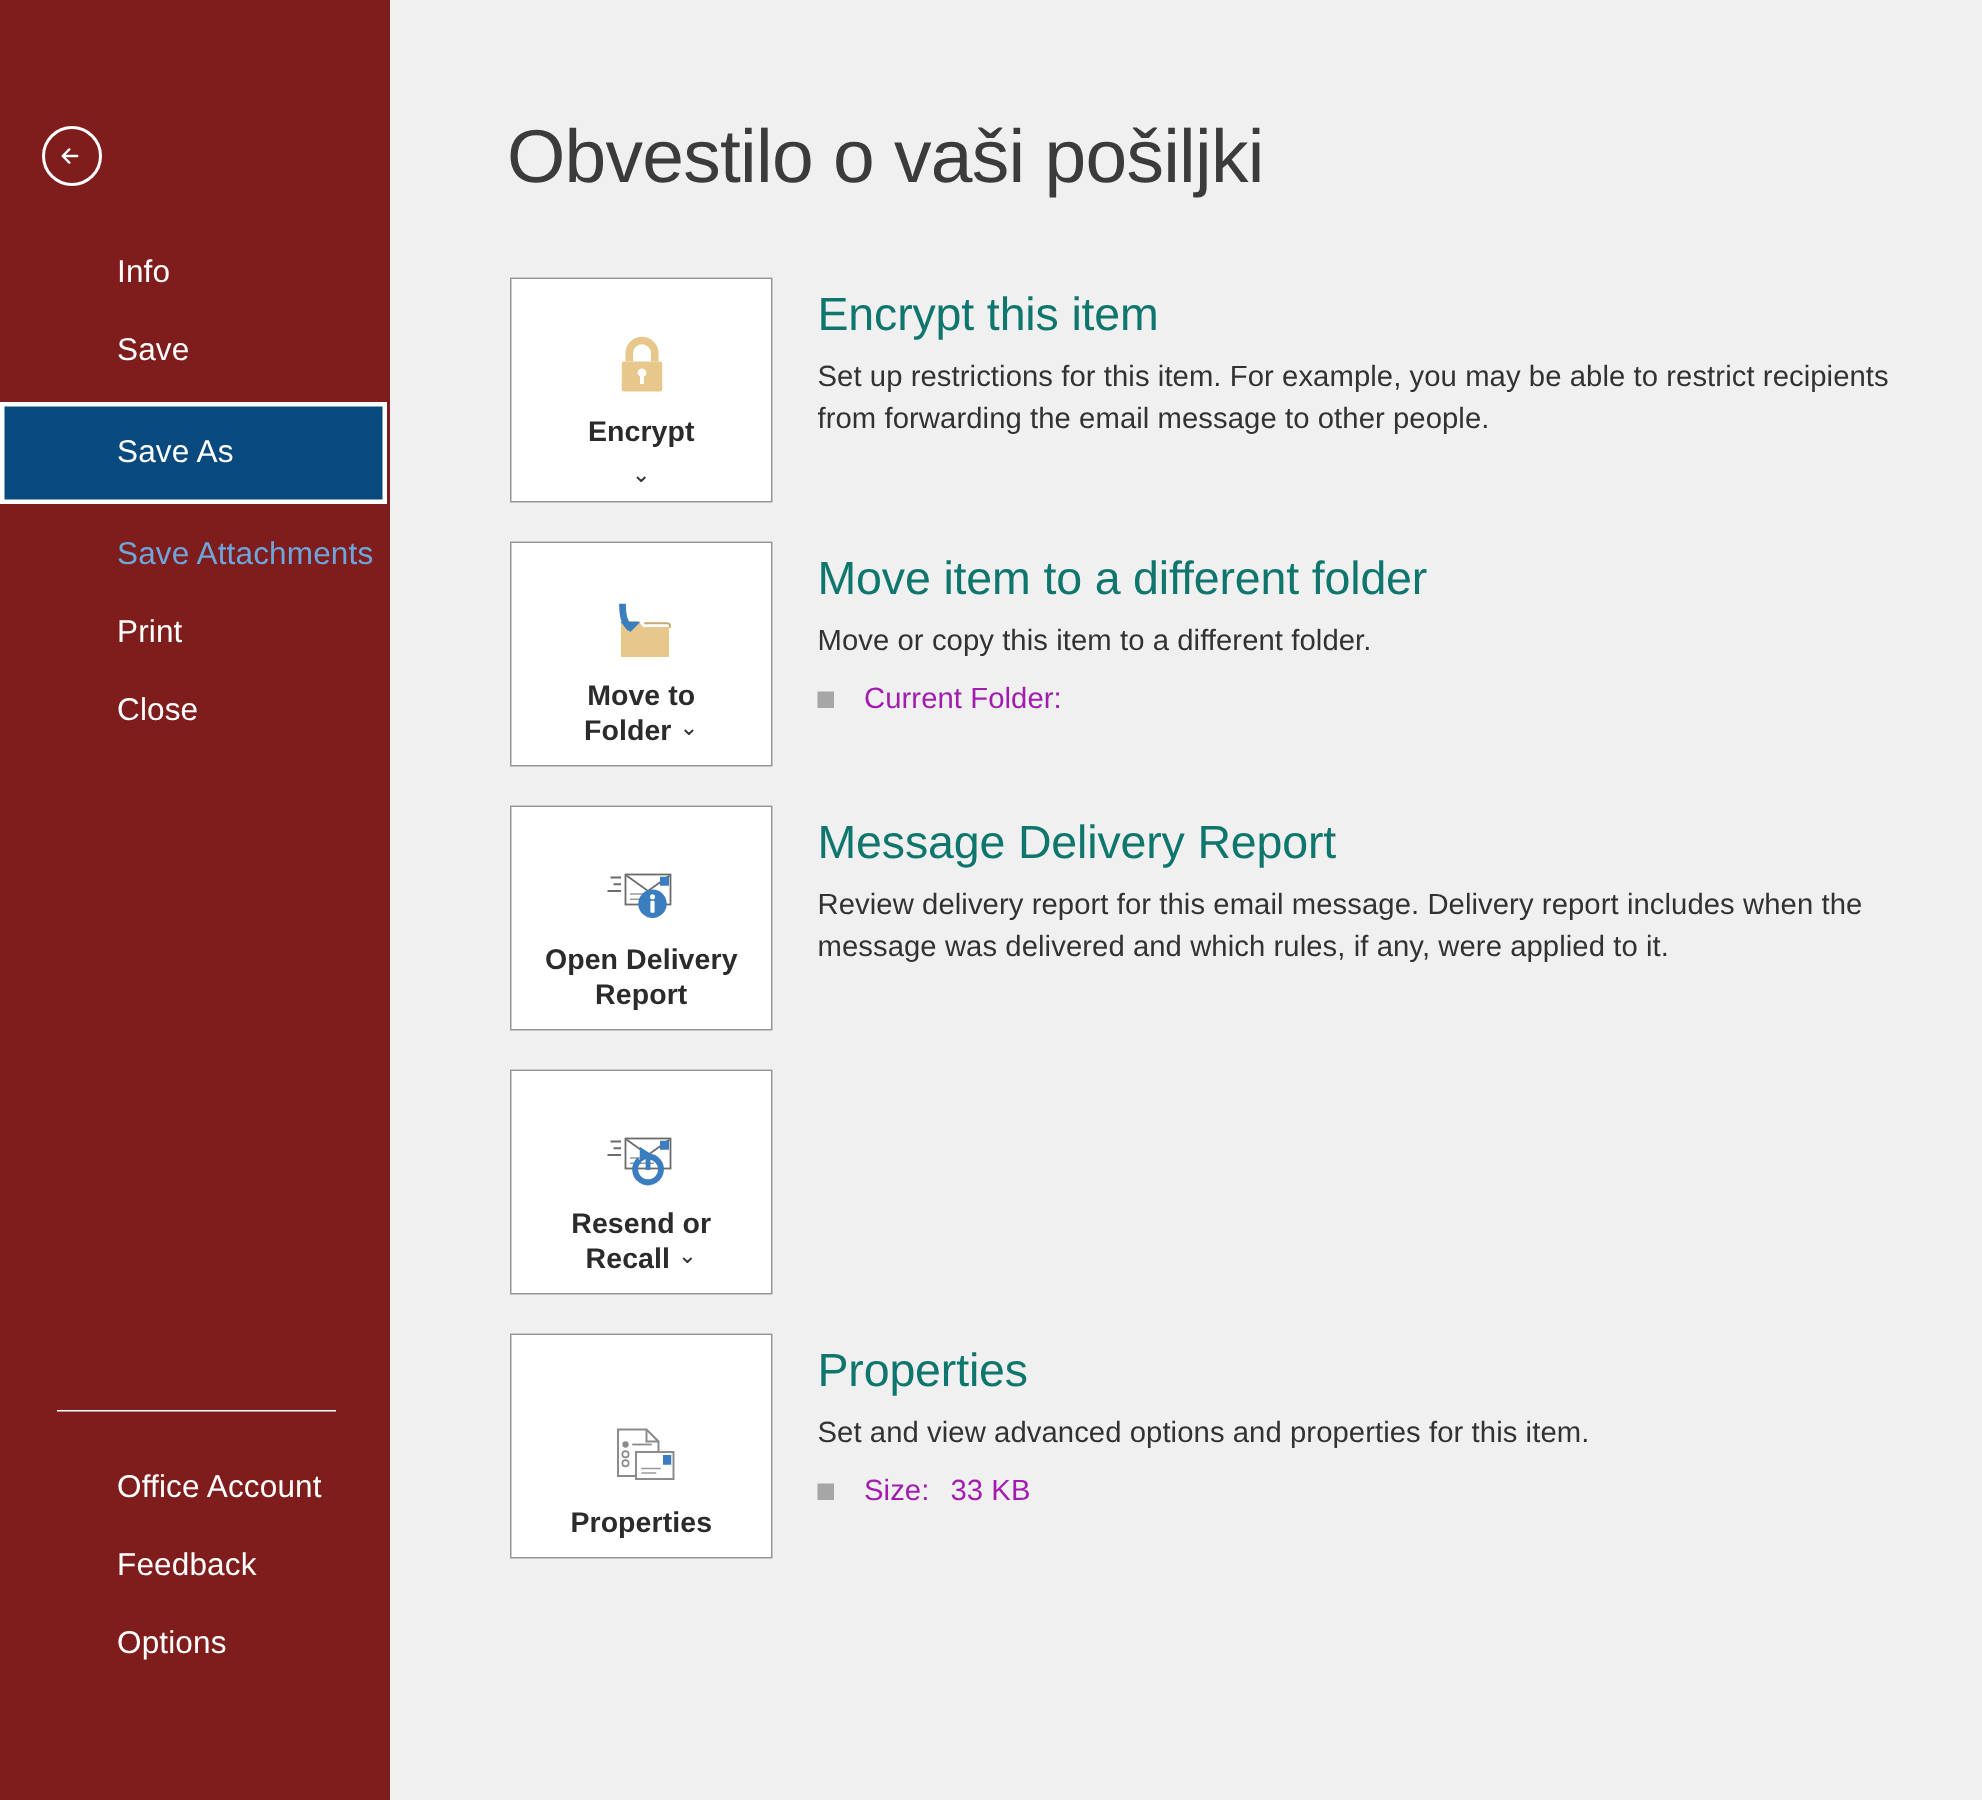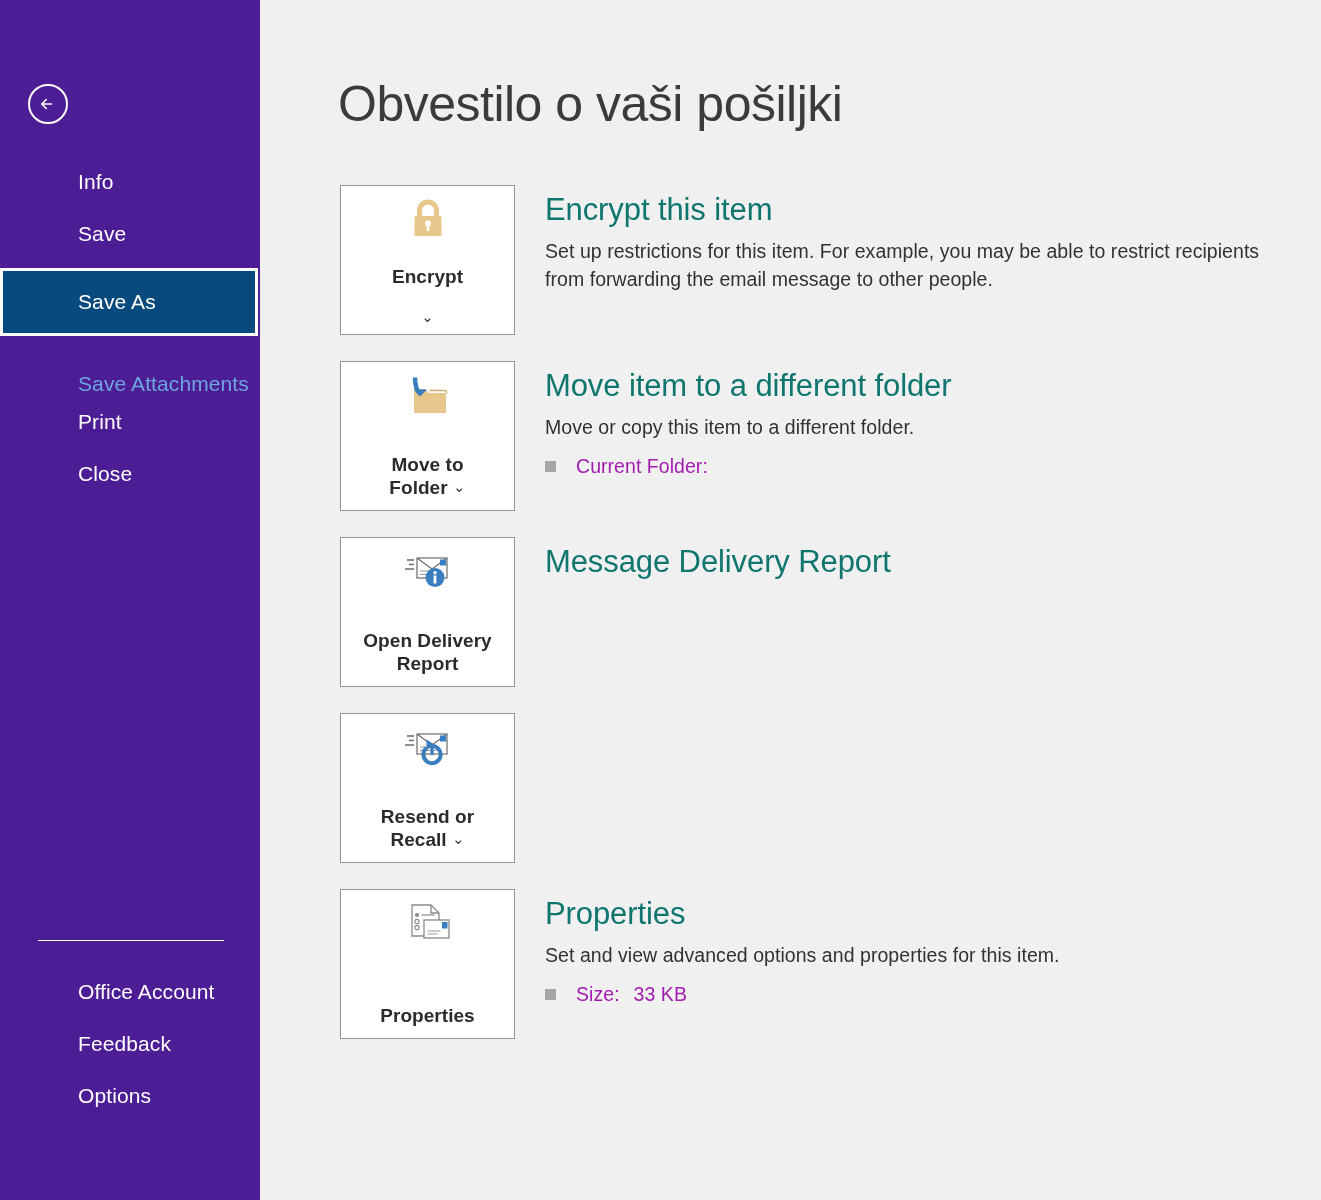--- a/index.html
+++ b/index.html
@@ -36,21 +36,21 @@
     letter-spacing: 0.1px;
     white-space: pre;
   }
 
   
   .sidebar {
     position: absolute;
     top: 0; left: 0;
     width: 280px;
     height: 1200px;
-    background: #4c1d95;
+    background: #7f1d1d;
   }
   .back-btn {
     position: absolute;
     top: 84px; left: 28px;
     width: 40px; height: 40px;
     border: 2px solid #ffffff;
     border-radius: 50%;
     display: flex;
     align-items: center;
     justify-content: center;
@@ -78,21 +78,20 @@
     background: #084a7d;
     outline: 3px solid #ffffff;
     outline-offset: -3px;
     width: 258px;
     height: 68px;
     margin: 8px 0;
   }
   .nav-item.disabled {
     color: #6da6dd;
     cursor: default;
-    align-items: flex-end;
   }
 
   .nav-sep {
     position: absolute;
     left: 38px;
     top: 940px;
     width: 186px;
     height: 1px;
     background: #ffffff;
   }
@@ -142,21 +141,21 @@
 
   
   .tile {
     width: 175px;
     min-height: 150px;
     background: #ffffff;
     border: 1px solid #959595;
     display: flex;
     flex-direction: column;
     align-items: center;
-    justify-content: space-between;
+    justify-content: flex-end;
     cursor: pointer;
     flex: 0 0 175px;
     padding: 6px 4px 10px;
   }
   .tile-icon {
     height: 54px;
     display: flex;
     align-items: center;
     justify-content: center;
     margin-bottom: 6px;
@@ -343,20 +342,21 @@
               <circle cx="34" cy="28.5" r="9.5" fill="#3b7ec0"></circle>
               <circle cx="34" cy="23.8" r="1.7" fill="#ffffff"></circle>
               <rect x="32.6" y="26.5" width="2.8" height="8" rx="0.6" fill="#ffffff"></rect>
             </svg>
           </div>
           <div class="tile-label" style="white-space:pre-line">Open Delivery
 Report</div>
         </div>
         <div class="sec-text">
           <div class="sec-head">Message Delivery Report</div>
+          <div class="sec-desc">Review delivery report for this email message. Delivery report includes when the message was delivered and which rules, if any, were applied to it.</div>
         </div>
       </div>
 
       <div class="section sec-resend">
         <div class="tile">
           <div class="tile-icon">
             <svg width="54" height="44" viewBox="0 0 54 44">
               <rect x="16" y="9" width="30" height="20" fill="#ffffff" stroke="#6b6b6b" stroke-width="1.2"></rect>
               <path d="M16.6 9.6 L31 20 L45.4 9.6" fill="none" stroke="#6b6b6b" stroke-width="1.2"></path>
               <rect x="39" y="10.5" width="6" height="6" fill="#3b7ec0"></rect>

